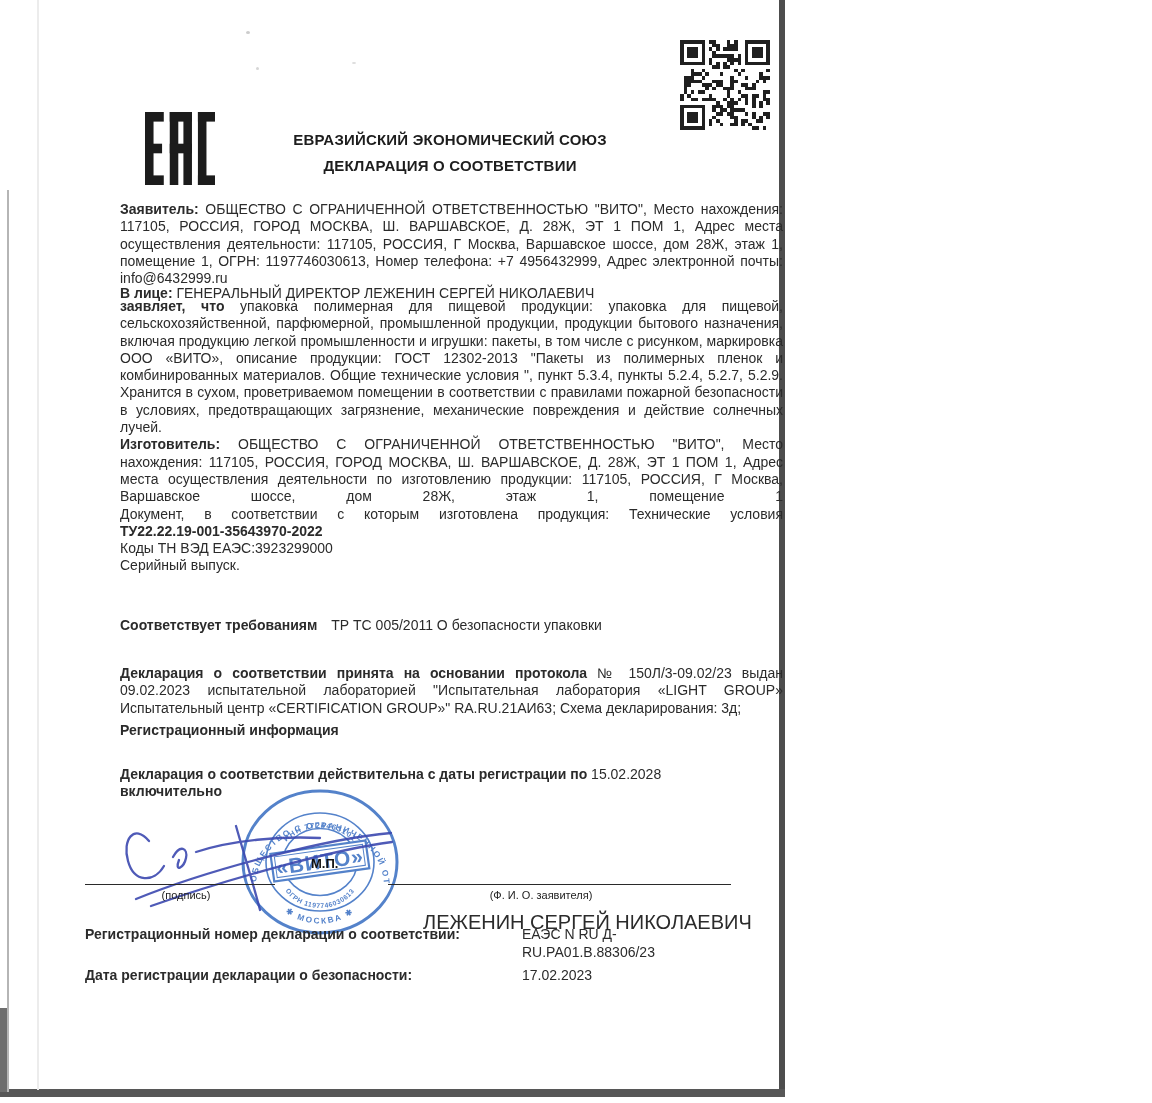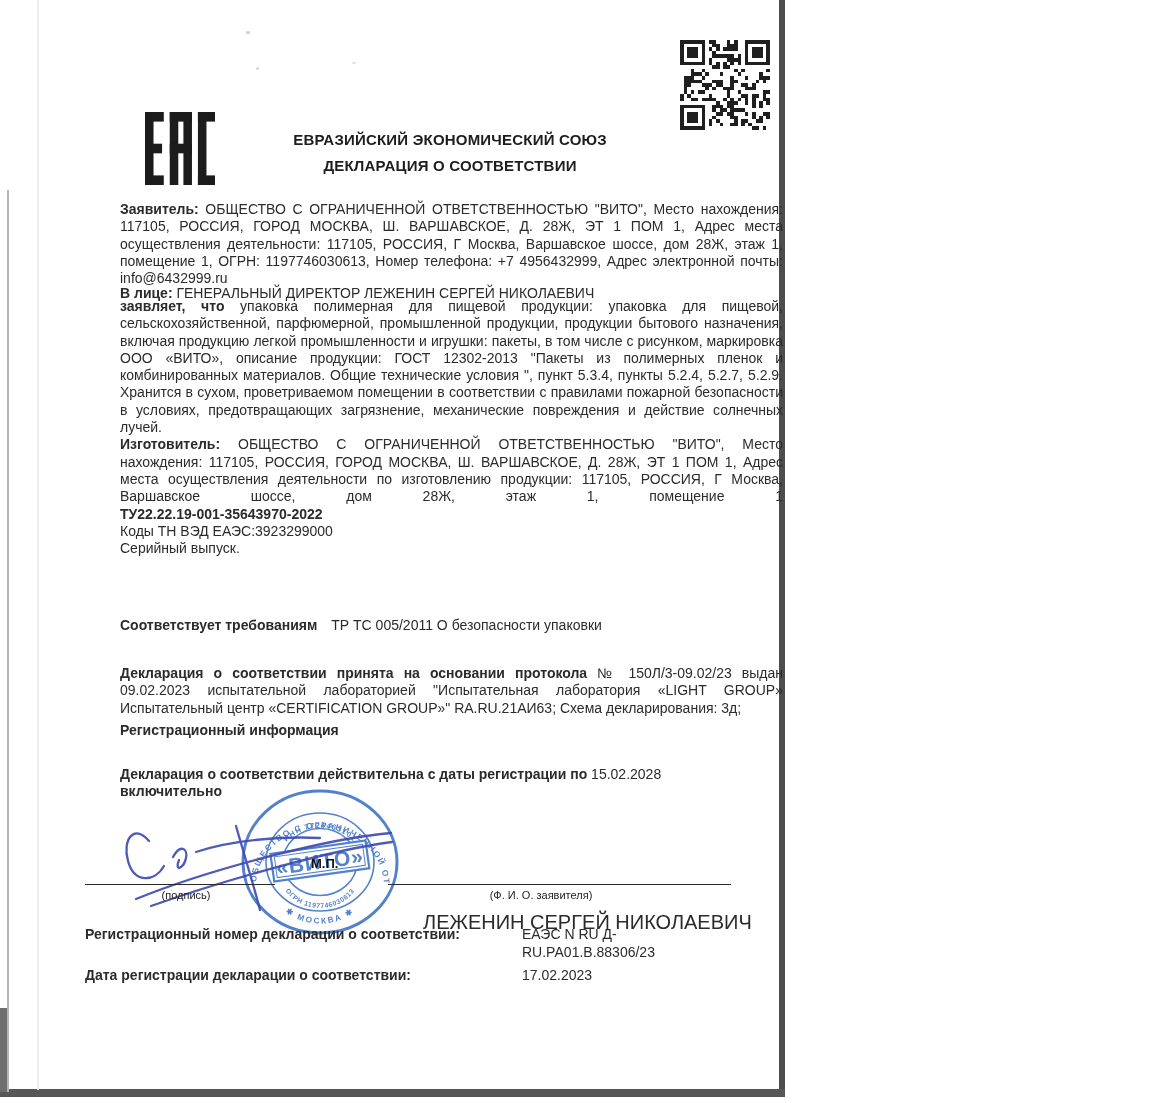--- a/index.html
+++ b/index.html
@@ -268,20 +268,21 @@
 <div class="abs title title1">ЕВРАЗИЙСКИЙ ЭКОНОМИЧЕСКИЙ СОЮЗ</div>
 <div class="abs title title2">ДЕКЛАРАЦИЯ О СООТВЕТСТВИИ</div>
 
 <p class="abs para p-applicant"><b>Заявитель:</b> <span>ОБЩЕСТВО С ОГРАНИЧЕННОЙ ОТВЕТСТВЕННОСТЬЮ "ВИТО", Место нахождения: 117105, РОССИЯ, ГОРОД МОСКВА, Ш. ВАРШАВСКОЕ, Д. 28Ж, ЭТ 1 ПОМ 1, Адрес места осуществления деятельности: 117105, РОССИЯ, Г Москва, Варшавское шоссе, дом 28Ж, этаж 1, помещение 1, ОГРН: 1197746030613, Номер телефона: +7 4956432999, Адрес электронной почты: info@6432999.ru</span></p>
 
 <p class="abs para p-inface"><b>В лице:</b> <span>ГЕНЕРАЛЬНЫЙ ДИРЕКТОР ЛЕЖЕНИН СЕРГЕЙ НИКОЛАЕВИЧ</span></p>
 
 <div class="abs para block-main">
   <p class="jl"><b>заявляет, что</b> <span>упаковка полимерная для пищевой продукции: упаковка для пищевой, сельскохозяйственной, парфюмерной, промышленной продукции, продукции бытового назначения, включая продукцию легкой промышленности и игрушки: пакеты, в том числе с рисунком, маркировка ООО «ВИТО», описание продукции: ГОСТ 12302-2013 "Пакеты из полимерных пленок и комбинированных материалов. Общие технические условия ", пункт 5.3.4, пункты 5.2.4, 5.2.7, 5.2.9. Хранится в сухом, проветриваемом помещении в соответствии с правилами пожарной безопасности в условиях, предотвращающих загрязнение, механические повреждения и действие солнечных лучей.</span></p>
   <p class="jl"><b>Изготовитель:</b> <span>ОБЩЕСТВО С ОГРАНИЧЕННОЙ ОТВЕТСТВЕННОСТЬЮ "ВИТО", Место нахождения: 117105, РОССИЯ, ГОРОД МОСКВА, Ш. ВАРШАВСКОЕ, Д. 28Ж, ЭТ 1 ПОМ 1, Адрес места осуществления деятельности по изготовлению продукции: 117105, РОССИЯ, Г Москва, Варшавское шоссе, дом 28Ж, этаж 1, помещение 1</span></p>
+  <p class="jl">Документ, в соответствии с которым изготовлена продукция: Технические условия</p>
   <p class="bold">ТУ22.22.19-001-35643970-2022</p>
   <p>Коды ТН ВЭД ЕАЭС:3923299000</p>
   <p>Серийный выпуск.</p>
 </div>
 
 <p class="abs para p-compliance"><b>Соответствует требованиям</b><span class="val">ТР ТС 005/2011 О безопасности упаковки</span></p>
 
 <p class="abs para p-basis"><b>Декларация о соответствии принята на основании протокола</b> <span>№ 150Л/3-09.02/23 выдан 09.02.2023 испытательной лабораторией "Испытательная лаборатория «LIGHT GROUP» Испытательный центр «CERTIFICATION GROUP»" RA.RU.21АИ63; Схема декларирования: 3д;</span></p>
 
 <p class="abs para p-addinfo bold">Регистрационный информация</p>
@@ -331,14 +332,14 @@
 
 <div class="abs sig-line line-l"></div>
 <div class="abs sig-line line-r"></div>
 <div class="abs cap cap-l">(подпись)</div>
 <div class="abs holder-name">ЛЕЖЕНИН СЕРГЕЙ НИКОЛАЕВИЧ</div>
 <div class="abs cap cap-r">(Ф. И. О. заявителя)</div>
 
 <div class="abs reg-label rl1">Регистрационный номер декларации о соответствии:</div>
 <div class="abs reg-val rv1">ЕАЭС N RU Д-</div>
 <div class="abs reg-val rv1b">RU.РА01.В.88306/23</div>
-<div class="abs reg-label rl2">Дата регистрации декларации о соответствии:</div>
+<div class="abs reg-label rl2">Дата регистрации декларации о безопасности:</div>
 <div class="abs reg-val rv2">17.02.2023</div>
 
 </body></html>

